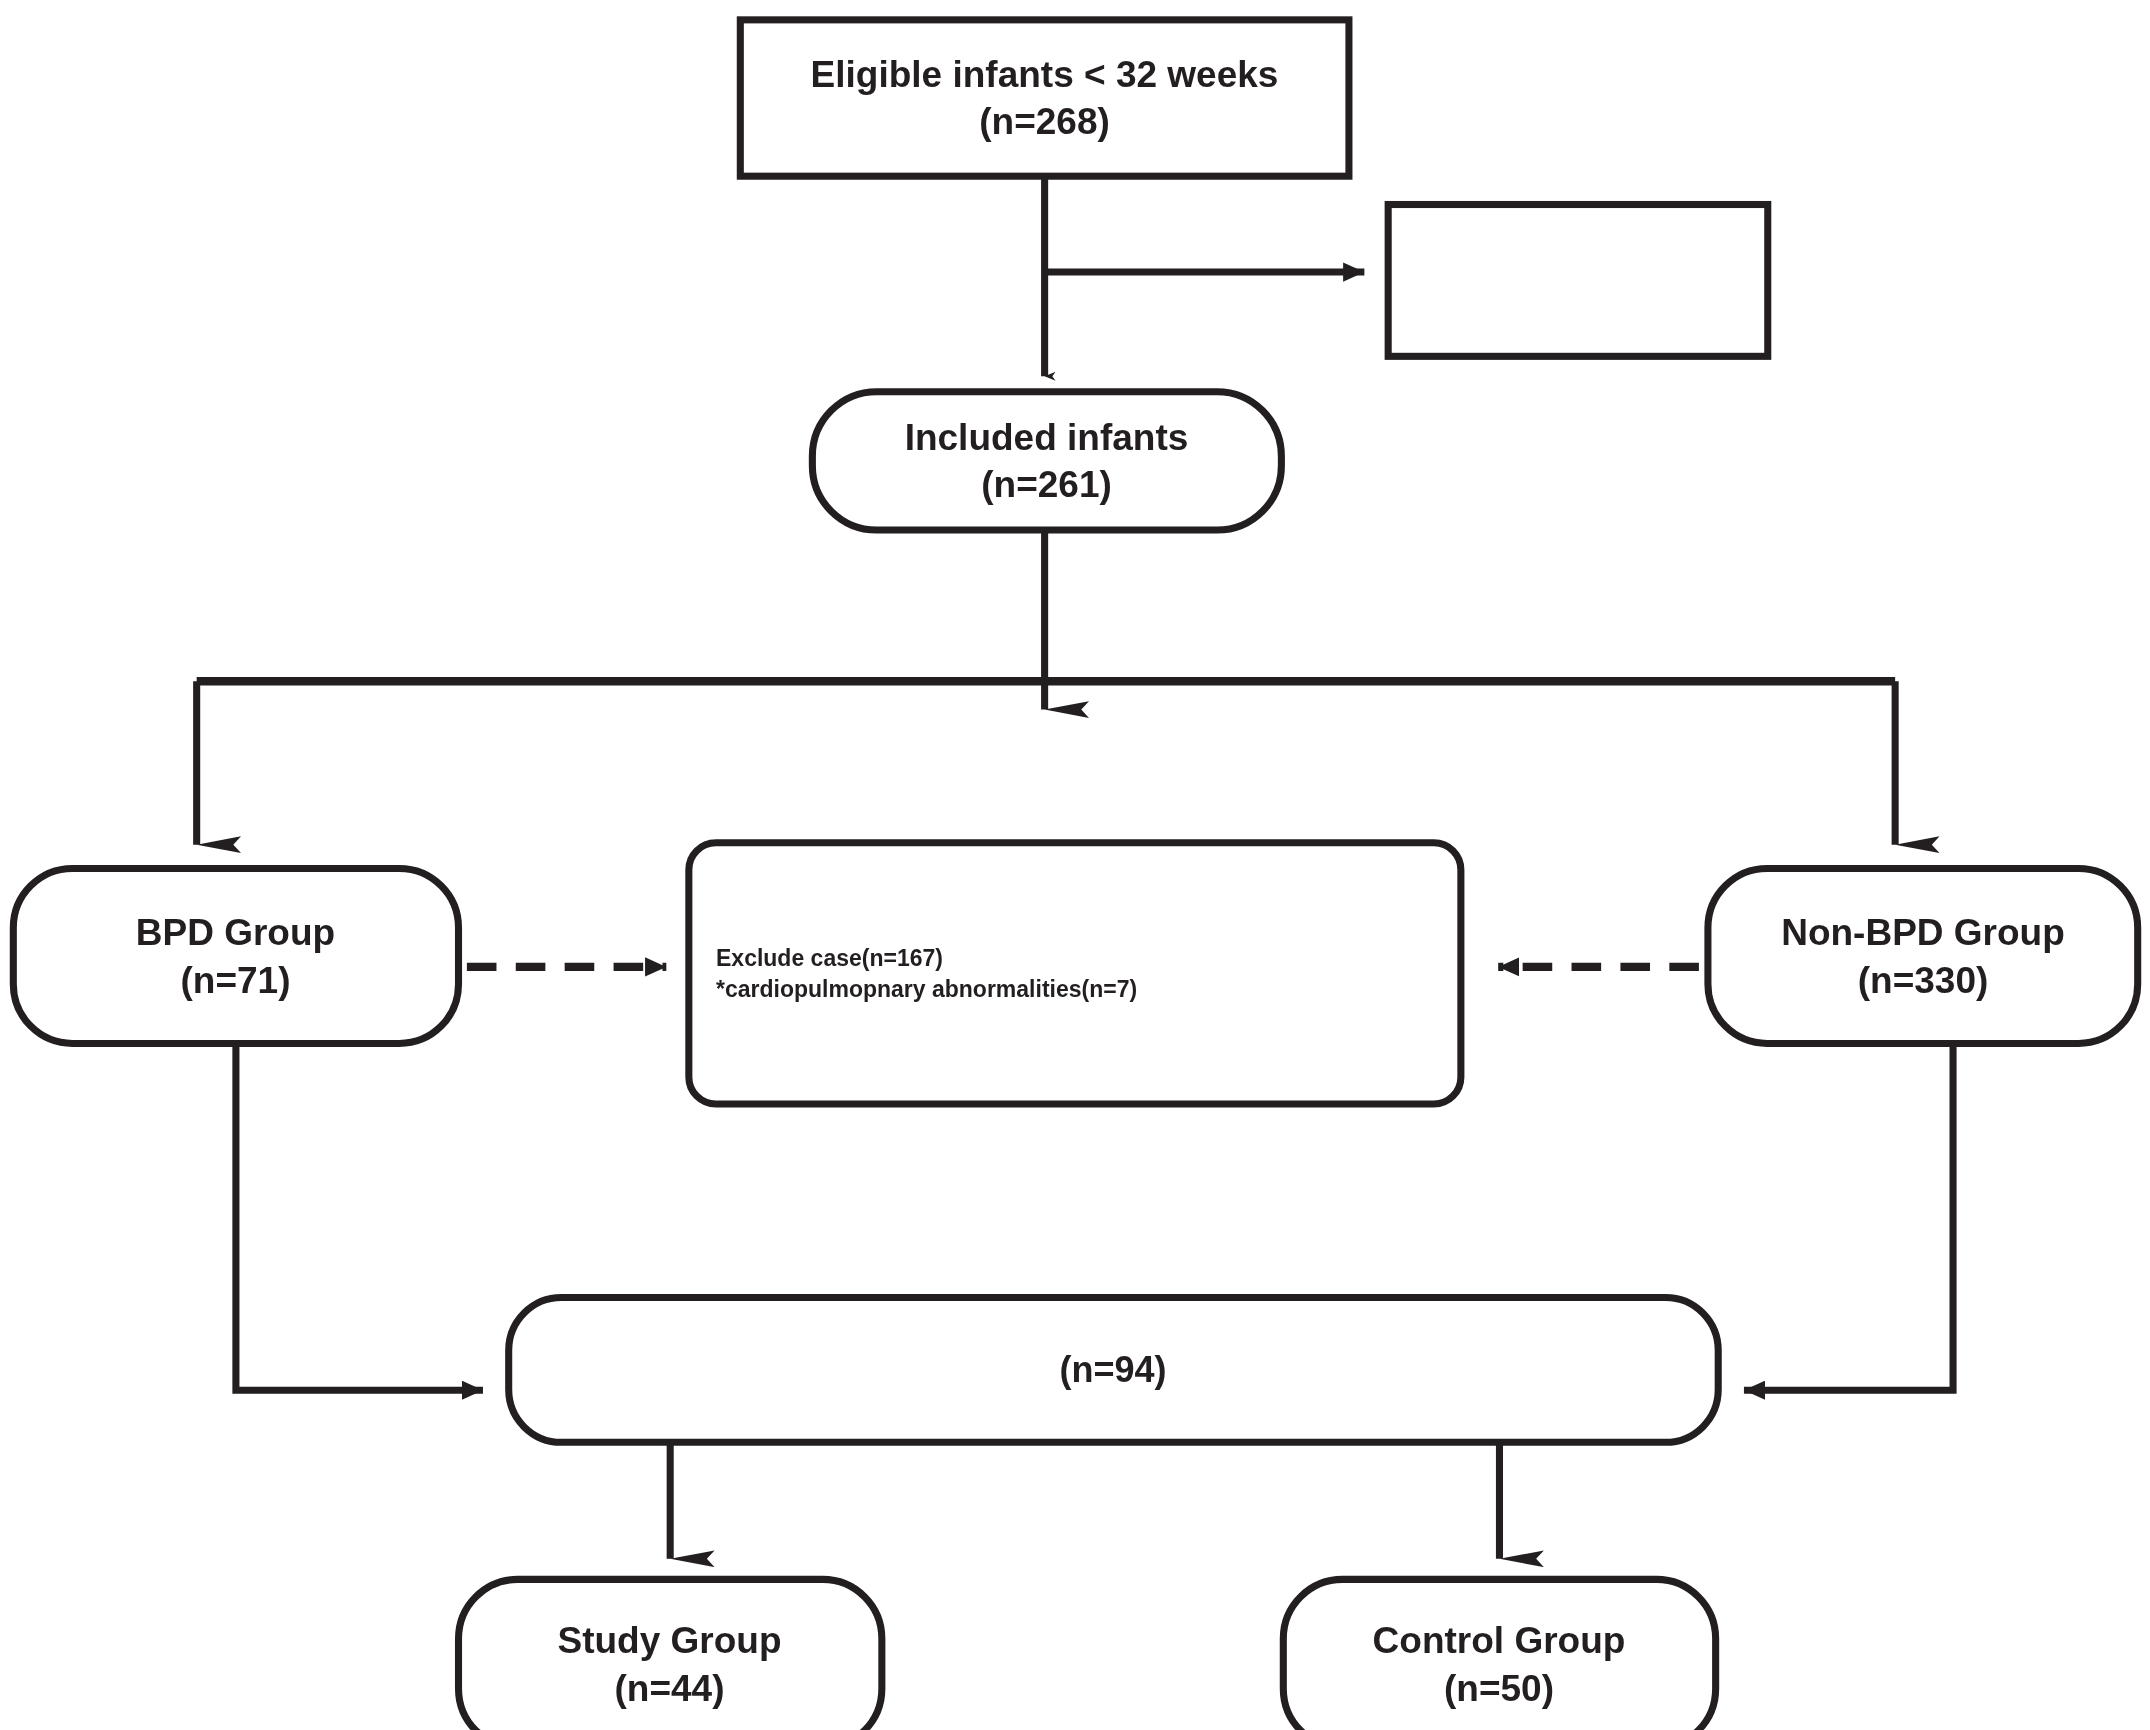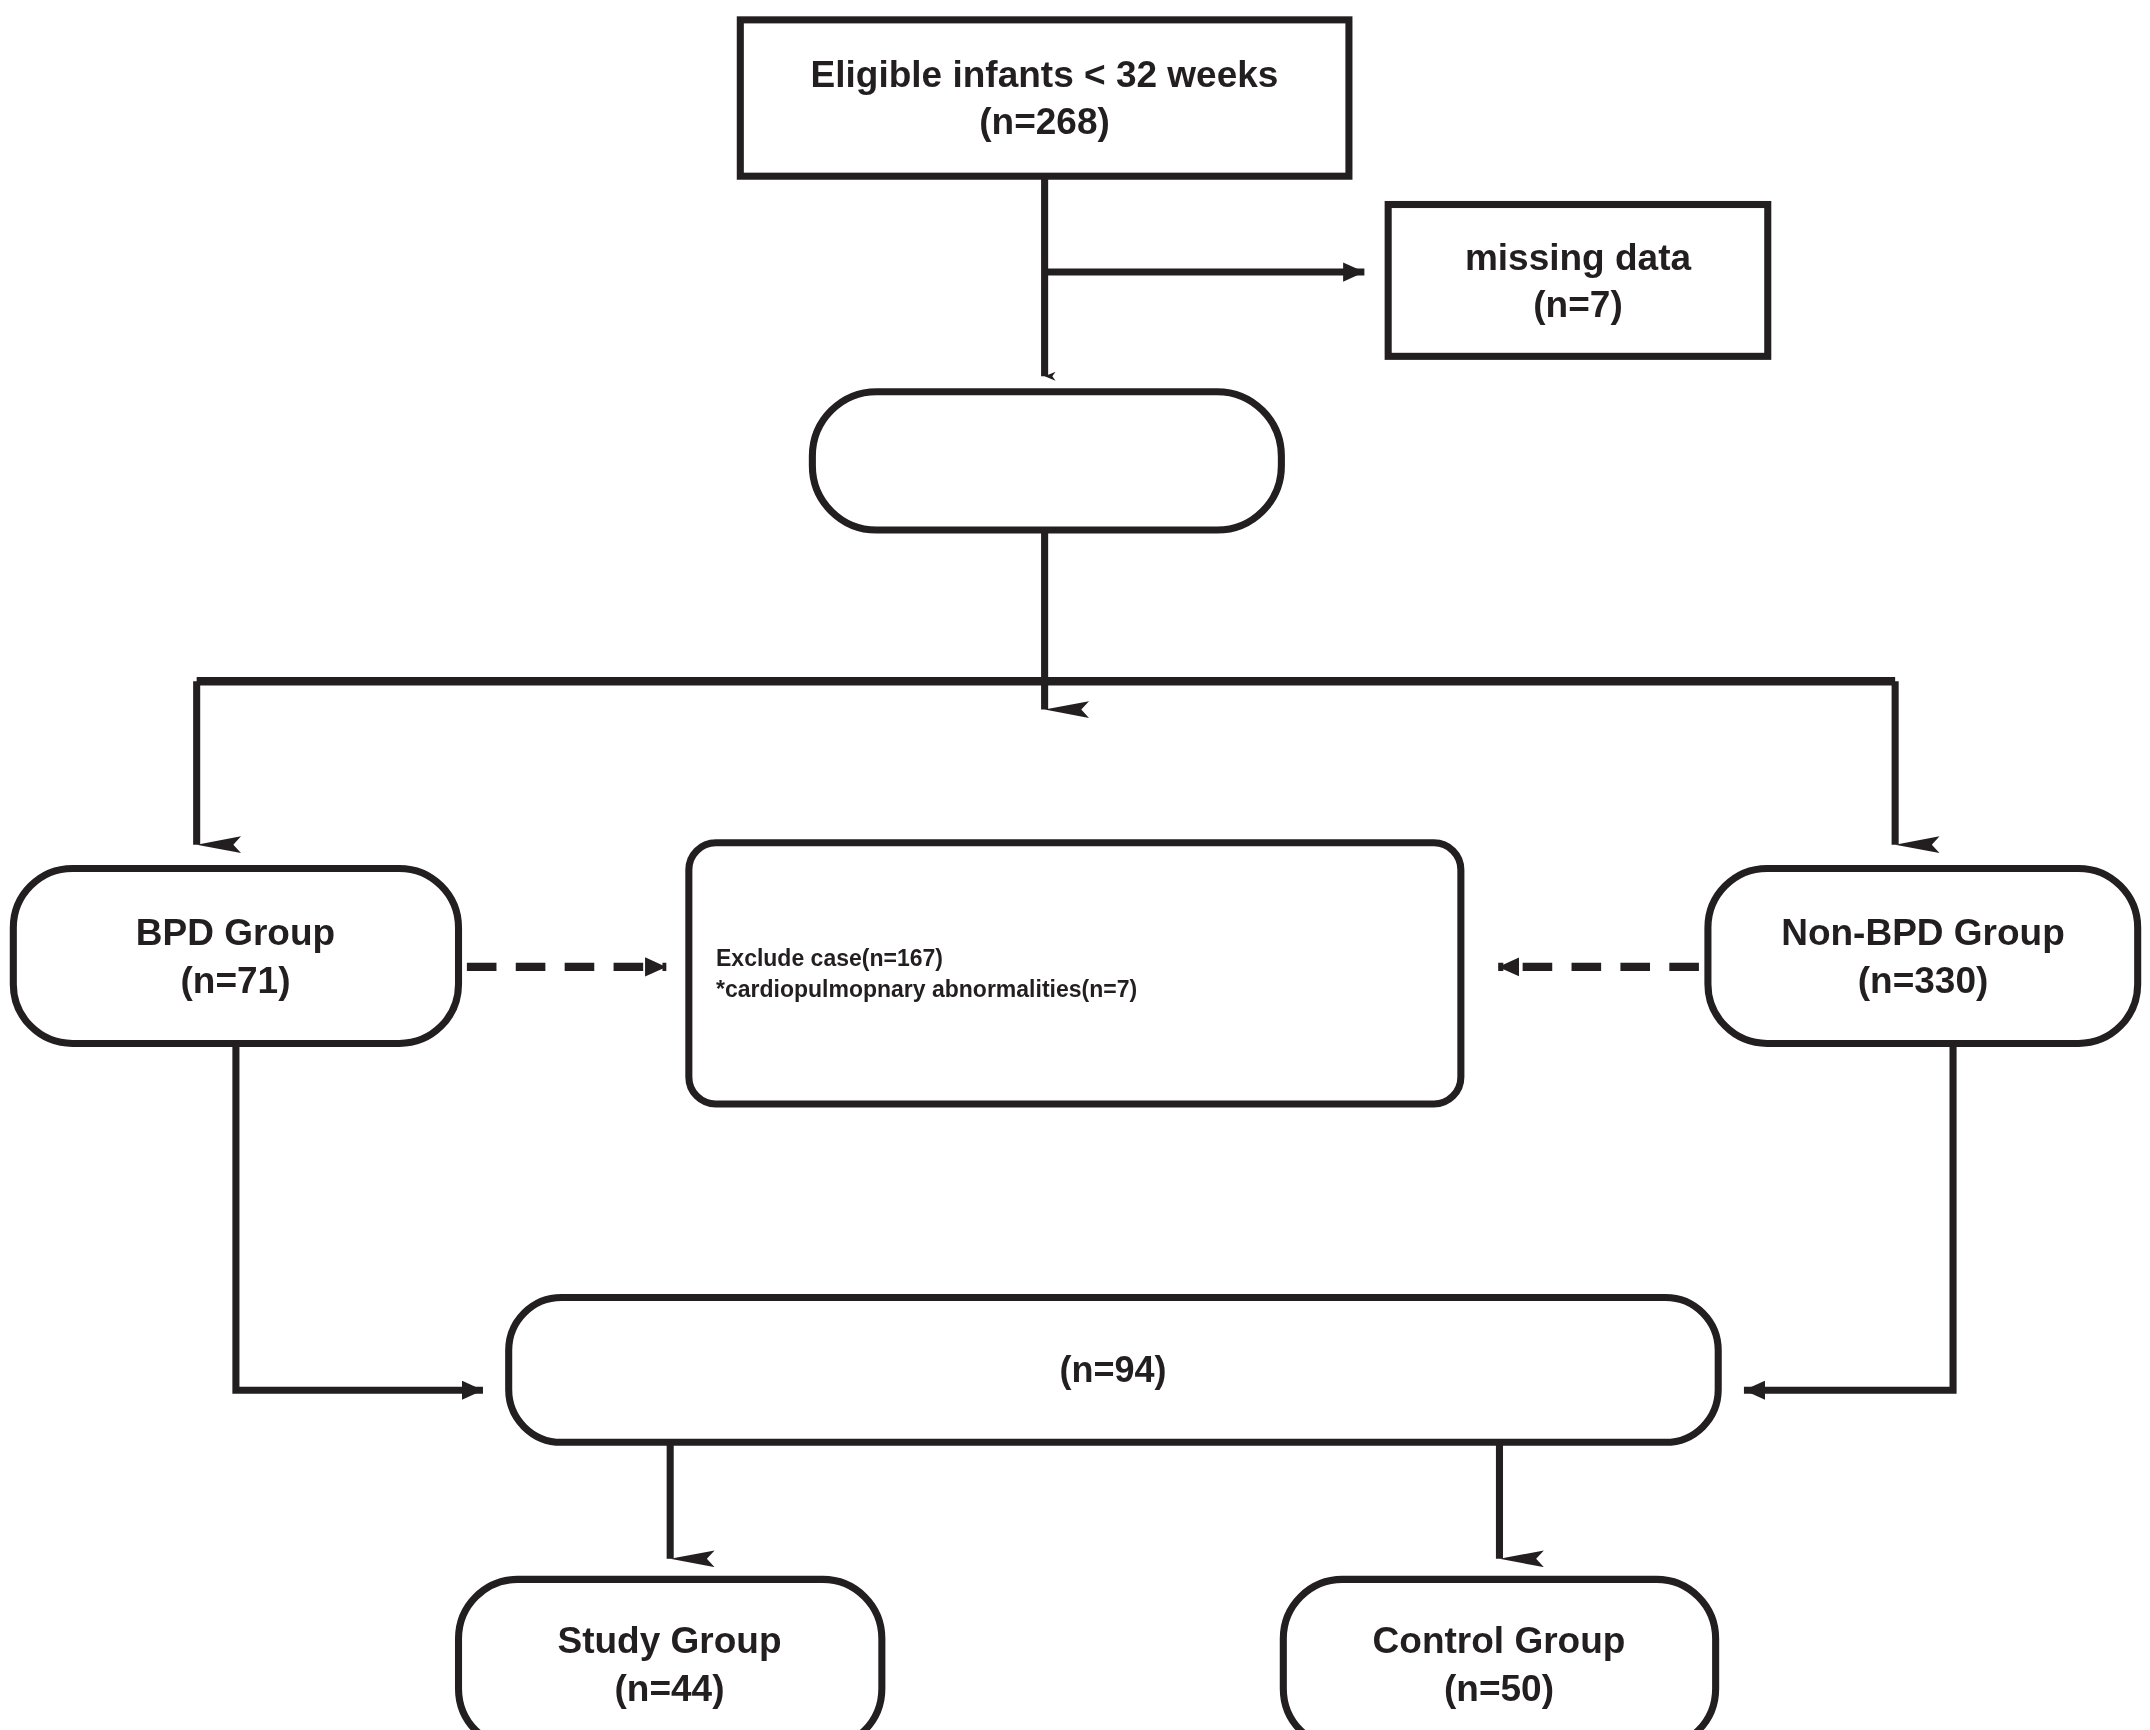--- a/index.html
+++ b/index.html
@@ -105,25 +105,25 @@
     <path d="M 1041 2217 L 1041 2398" fill="none" stroke="#231f20" stroke-width="11" marker-end="url(#arrow-slim)"></path>
 
     <path d="M 2330 2217 L 2330 2398" fill="none" stroke="#231f20" stroke-width="11" marker-end="url(#arrow-slim)"></path>
   </svg>
 
   <div class="node-text" style="left:740px; top:3.9px; width:609px; height:156px; font-size:37px;">
     <span class="tline">Eligible infants &lt; 32 weeks</span>
     <span class="tline">(n=268)</span>
   </div>
 
-  <div class="node-text" style="left:1388px; top:189px; width:380px; height:152px; font-size:37px;">
-    <span class="tline">missing data</span>
-    <span class="tline">(n=7)</span>
+
+  <div class="node-text" style="left:812px; top:376px; width:469px; height:138px; font-size:37px;">
+    <span class="tline">Included infants</span>
+    <span class="tline">(n=261)</span>
   </div>
-
 
   <div class="node-text" style="left:13px; top:853px; width:445px; height:175px; font-size:37px;">
     <span class="tline">BPD Group</span>
     <span class="tline">(n=71)</span>
   </div>
 
   <div class="node-text left-align" style="left:716px; top:837px; width:740px; height:242px; font-size:23px; line-height:1.34;">
     <span class="tline">Exclude case(n=167)</span>
     <span class="tline">*cardiopulmopnary abnormalities(n=7)</span>
   </div>

